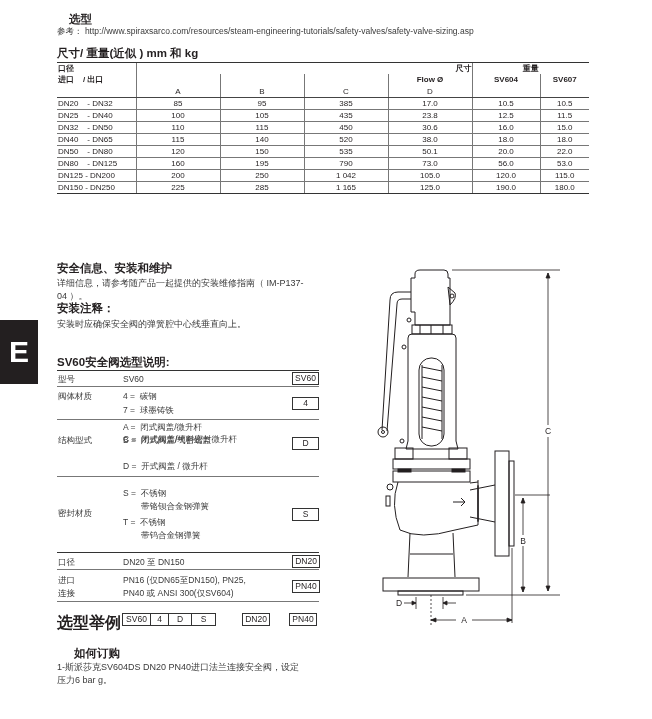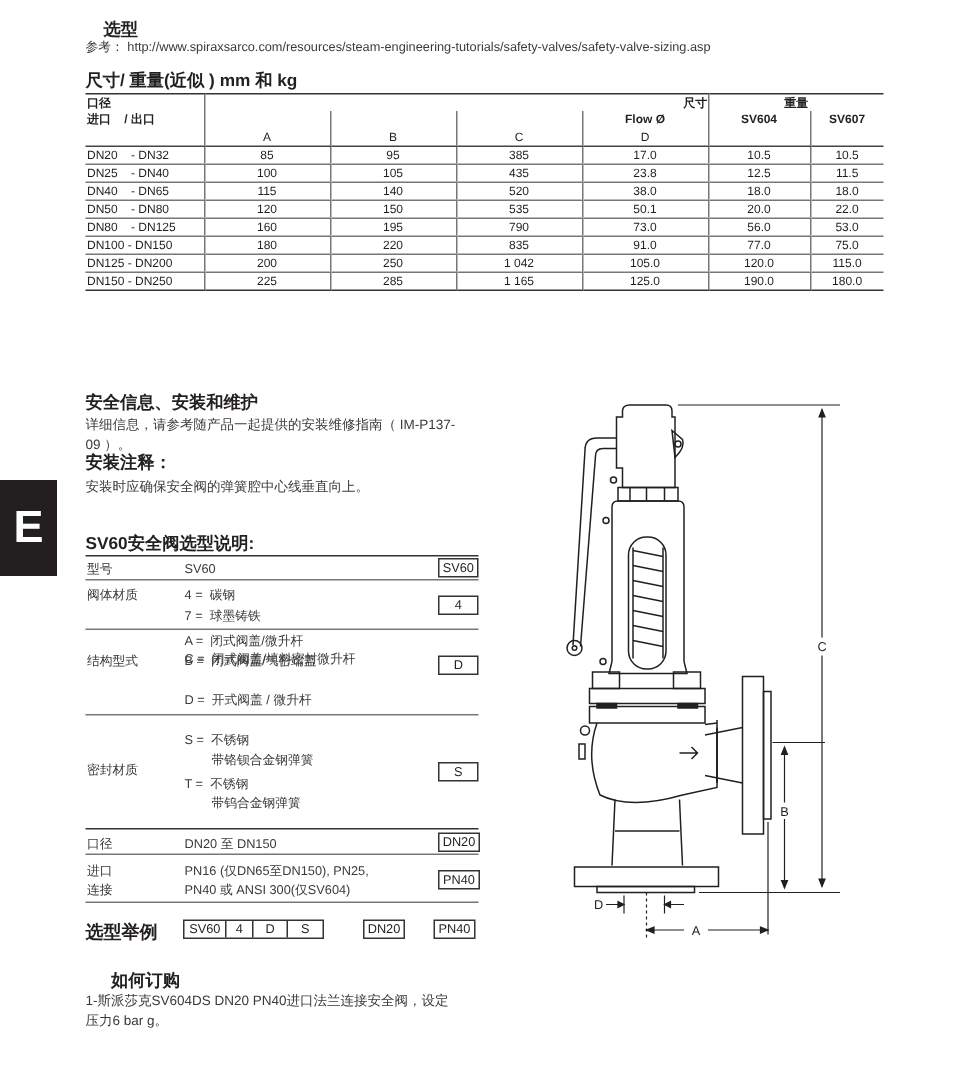--- a/index.html
+++ b/index.html
@@ -92,20 +92,29 @@
   <tr class="body-row">
     <td class="port">DN25    - DN40</td>
     <td class="vl">100</td>
     <td class="vl">105</td>
     <td class="vl">435</td>
     <td class="vl">23.8</td>
     <td class="vl">12.5</td>
     <td class="vl">11.5</td>
   </tr>
   <tr class="body-row">
+    <td class="port">DN32    - DN50</td>
+    <td class="vl">110</td>
+    <td class="vl">115</td>
+    <td class="vl">450</td>
+    <td class="vl">30.6</td>
+    <td class="vl">16.0</td>
+    <td class="vl">15.0</td>
+  </tr>
+  <tr class="body-row">
     <td class="port">DN40    - DN65</td>
     <td class="vl">115</td>
     <td class="vl">140</td>
     <td class="vl">520</td>
     <td class="vl">38.0</td>
     <td class="vl">18.0</td>
     <td class="vl">18.0</td>
   </tr>
   <tr class="body-row">
     <td class="port">DN50    - DN80</td>
@@ -117,29 +126,20 @@
     <td class="vl">22.0</td>
   </tr>
   <tr class="body-row">
     <td class="port">DN80    - DN125</td>
     <td class="vl">160</td>
     <td class="vl">195</td>
     <td class="vl">790</td>
     <td class="vl">73.0</td>
     <td class="vl">56.0</td>
     <td class="vl">53.0</td>
-  </tr>
-  <tr class="body-row">
-    <td class="port">DN100 - DN150</td>
-    <td class="vl">180</td>
-    <td class="vl">220</td>
-    <td class="vl">835</td>
-    <td class="vl">91.0</td>
-    <td class="vl">77.0</td>
-    <td class="vl">75.0</td>
   </tr>
   <tr class="body-row">
     <td class="port">DN125 - DN200</td>
     <td class="vl">200</td>
     <td class="vl">250</td>
     <td class="vl">1 042</td>
     <td class="vl">105.0</td>
     <td class="vl">120.0</td>
     <td class="vl">115.0</td>
   </tr>
@@ -150,21 +150,21 @@
     <td class="vl">1 165</td>
     <td class="vl">125.0</td>
     <td class="vl">190.0</td>
     <td class="vl">180.0</td>
   </tr>
 </tbody>
   </table>
 
 <div class="abs h-title" style="left:57px; top:261px;">安全信息、安装和维护</div>
 <div class="abs txt" style="left:57px; top:277px;">详细信息，请参考随产品一起提供的安装维修指南（ IM-P137-</div>
-<div class="abs txt" style="left:57px; top:290px;">09 ）。</div>
+<div class="abs txt" style="left:57px; top:290px;">04 ）。</div>
 <div class="abs h-title" style="left:57px; top:301px;">安装注释：</div>
 <div class="abs txt" style="left:57px; top:318px;">安装时应确保安全阀的弹簧腔中心线垂直向上。</div>
 
 <div id="e-tab">E</div>
 
 <div class="abs h-title" style="left:57px; top:355px;">SV60安全阀选型说明:</div>
 <div class="sel-line thick" style="top:370px;"></div>
 
 <div class="sel-label" style="top:374px;">型号</div>
 <div class="sel-opt" style="top:374px;">SV60</div>
@@ -198,21 +198,21 @@
 <div class="code-box" style="left:292px; top:555px; width:28px;">DN20</div>
 <div class="sel-line" style="top:569px;"></div>
 
 <div class="sel-label" style="top:575px;">进口</div>
 <div class="sel-label" style="top:588px;">连接</div>
 <div class="sel-opt" style="top:575px;">PN16 (仅DN65至DN150), PN25,</div>
 <div class="sel-opt" style="top:588px;">PN40 或 ANSI 300(仅SV604)</div>
 <div class="code-box" style="left:292px; top:580px; width:28px;">PN40</div>
 <div class="sel-line" style="top:601px; border-top-width:1.5px;"></div>
 
-<div class="abs h-title" style="left:57px; top:613px; font-size:12px;">选型举例</div>
+<div class="abs h-title" style="left:57px; top:613px; font-size:16px;">选型举例</div>
 <div class="ex-row">
   <span style="width:28px;">SV60</span>
   <span style="width:18px;">4</span>
   <span style="width:23px;">D</span>
   <span style="width:23px;">S</span>
 </div>
 <div class="code-box" style="left:242px; top:613px; width:28px;">DN20</div>
 <div class="code-box" style="left:289px; top:613px; width:28px;">PN40</div>
 
 <div class="abs h-title" style="left:74px; top:646px;">如何订购</div>

